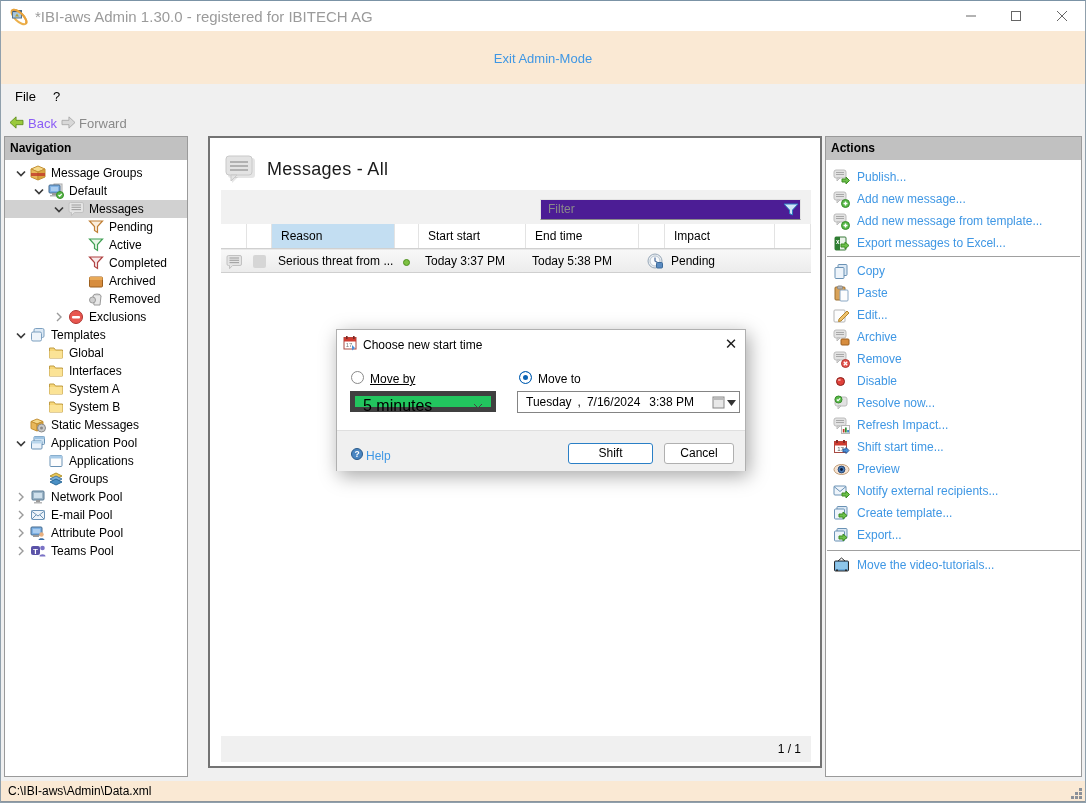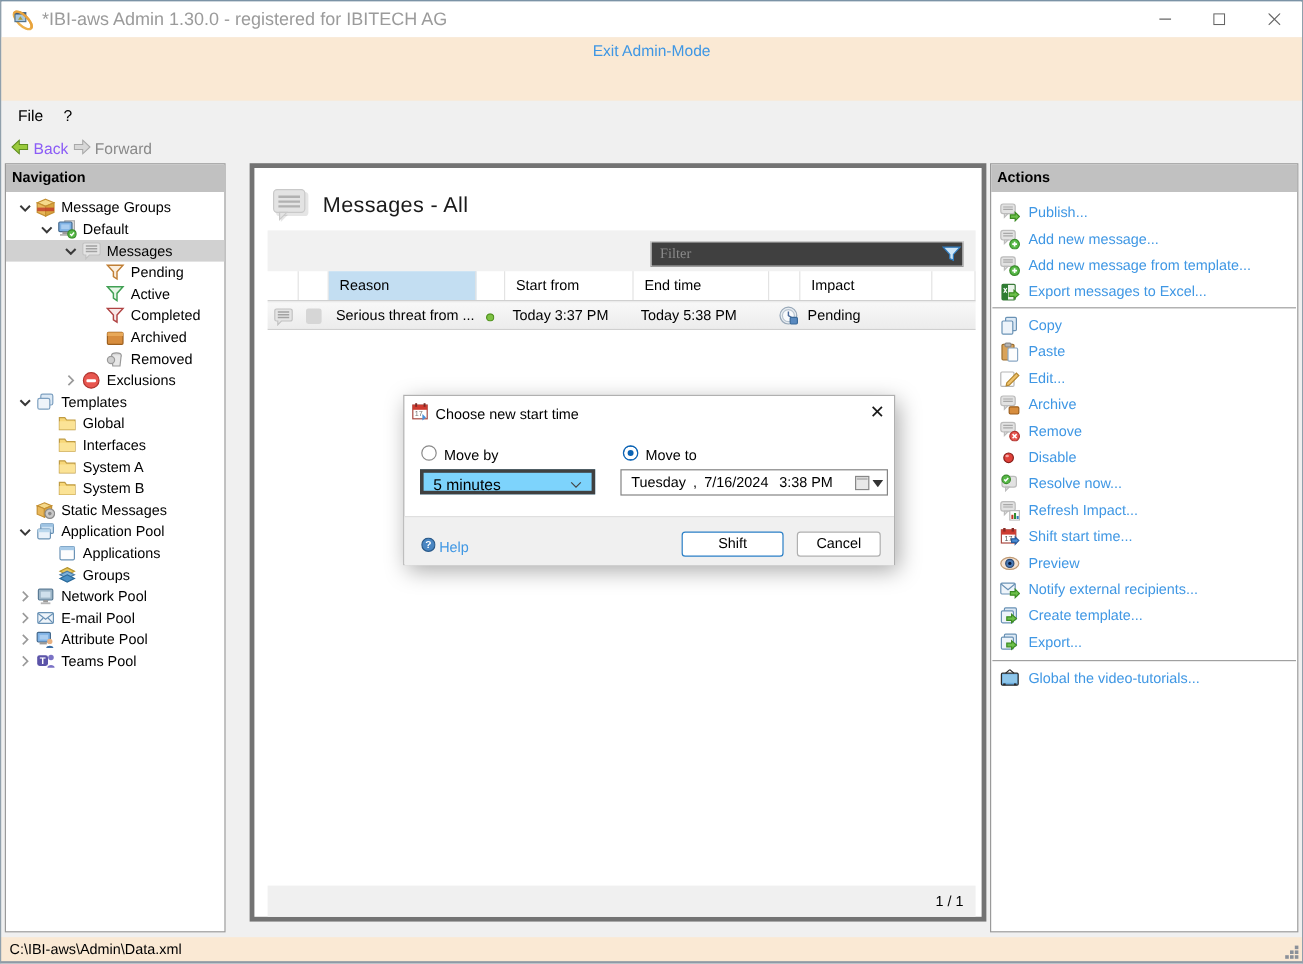--- a/index.html
+++ b/index.html
@@ -6,66 +6,66 @@
 html,body { width:1086px; height:803px; overflow:hidden; }
 body { font-family:"Liberation Sans", sans-serif; font-size:12px; color:#000; background:#f0f0f0; position:relative; }
 .abs { position:absolute; }
 
 #titlebar { left:0; top:0; width:1086px; height:31px; background:#fff; border-top:1px solid #7b93a6; border-left:1px solid #8fa0ae; border-right:1px solid #8fa0ae; }
 #titletext { left:35px; top:8px; color:#9b9b9b; font-size:15px; }
 #appicon { left:9px; top:7px; }
 .wbtn { top:0; width:45px; height:31px; display:flex; align-items:center; justify-content:center; }
 #banner { left:1px; top:31px; width:1084px; height:53px; background:#fae9d4; text-align:center; }
 #banner b { display:block; margin-top:11px; font-size:13px; }
-#banner a { display:block; margin-top:4px; font-size:13px; color:#3f97e4; text-decoration:none; }
+#banner a { display:block; margin-top:20px; font-size:13px; color:#3f97e4; text-decoration:none; }
 #menubar { left:1px; top:84px; width:1084px; height:25px; background:#f0f0f0; font-size:13px; }
 #menubar span { position:absolute; top:5px; }
 #toolbar { left:1px; top:109px; width:1084px; height:27px; background:#f0f0f0; font-size:13px; }
 
 .panel { background:#fff; border:1px solid #9a9a9a; }
 .phead { height:23px; background:#c1c1c1; font-weight:bold; font-size:12px; line-height:23px; padding-left:5px; color:#000; }
 #nav { left:4px; top:136px; width:184px; height:641px; }
 #actions { left:825px; top:136px; width:257px; height:641px; }
-#content { left:208px; top:136px; width:614px; height:632px; background:#fff; border:4px solid #737373; }
+#content { left:208px; top:136px; width:614px; height:632px; background:#fff; border:2px solid #737373; }
 
 .trow { height:18px; display:flex; align-items:center; white-space:nowrap; font-size:12px; }
 .trow .ch { width:16px; flex:0 0 16px; display:flex; align-items:center; justify-content:center; }
 .trow svg { flex:0 0 16px; margin-left:2px; }
 .trow .lbl { margin-left:5px; }
 .L0 { padding-left:7px; }
 .L1 { padding-left:25px; }
 .L2 { padding-left:45px; }
 .L3 { padding-left:65px; }
 .sel { background:#d1d1d1; }
 
 .arow { height:22px; display:flex; align-items:center; padding-left:7px; white-space:nowrap; }
 .arow svg { flex:0 0 17px; }
 .arow .al { margin-left:7px; color:#3f97e4; font-size:12px; }
 .asep { height:1px; background:#a0a0a0; margin:2px 1px 3px 1px; }
 .asep2 { height:1px; background:#a0a0a0; margin:4px 1px 3px 1px; }
 
 #ctitle { left:57px; top:21px; font-size:18px; letter-spacing:0.3px; color:#1a1a1a; }
 #filterbar { left:11px; top:52px; width:590px; height:34px; background:#f1f1f1; }
-#filterbox { left:319px; top:9px; width:261px; height:21px; background:#404040; border:1px solid #e3e3e3; border-bottom:1px solid #8b8b8b; color:#8a8a8a; font-size:12px; line-height:19px; padding-left:7px;font-family:Liberation Serif, serif; }
+#filterbox { left:319px; top:9px; width:261px; height:21px; background:#4c1d95; border:1px solid #e3e3e3; border-bottom:1px solid #8b8b8b; color:#8a8a8a; font-size:12px; line-height:19px; padding-left:7px; }
 #thead { left:11px; top:86px; width:590px; height:25px; border-bottom:1px solid #d0d0d0; font-size:12px; }
 .hc { position:absolute; top:0; height:24px; line-height:24px; border-right:1px solid #e3e3e3; padding-left:9px; }
 #drow { left:11px; top:111px; width:590px; height:24px; background:linear-gradient(#f8f8f8,#ececec); border-top:1px solid #e8e8e8; border-bottom:1px solid #cfcfcf; font-size:12px; }
 .dc { position:absolute; top:0; height:23px; line-height:23px; padding-left:6px; white-space:nowrap; overflow:hidden; }
 #cfoot { left:11px; top:598px; width:590px; height:26px; background:#f0f0f0; line-height:26px; text-align:right; padding-right:10px; font-size:12px; }
 
 #status { left:0; top:781px; width:1086px; height:20px; background:#fae9d4; line-height:20px; padding-left:8px; font-size:12px; }
 #botline { left:0; top:801px; width:1086px; height:2px; background:#8b949c; }
 
 #dialog { left:336px; top:329px; width:410px; height:142px; background:#fff; border:1px solid #b0b0b0; box-shadow:3px 5px 18px rgba(0,0,0,0.35); }
 #dtitle { left:26px; top:8px; font-size:12px; }
 #dclose { left:384px; top:4px; width:20px; height:20px; font-size:15px; color:#1a1a1a; text-align:center; line-height:20px; }
 .radio { position:absolute; width:13px; height:13px; border:1px solid #8a8a8a; border-radius:50%; background:#fff; }
 .radio.on { border-color:#0b63b4; background:#0b63b4; box-shadow:inset 0 0 0 3px #fff; }
 .rlbl { position:absolute; font-size:12px; }
-#dsel { left:13px; top:61px; width:146px; height:21px; border:3px solid #404040; background:#7dd3fc; line-height:19px; padding-left:8px; font-size:13px; }
+#dsel { left:13px; top:61px; width:146px; height:21px; border:5px solid #404040; background:#22c55e; line-height:19px; padding-left:8px; font-size:16px; }
 #ddate { left:180px; top:61px; width:223px; height:22px; border:1px solid #848484; background:#fff; line-height:20px; font-size:12px; }
 #dfoot { left:0; top:100px; width:408px; height:41px; background:#f0f0f0; border-top:1px solid #dfdfdf; }
 .btn { position:absolute; top:12px; height:21px; background:#fff; border:1px solid #b0b0b0; border-radius:3px; text-align:center; line-height:19px; font-size:12px; }
 #bshift { left:231px; width:85px; border:1px solid #2a7fc6; }
 #bcancel { left:327px; width:70px; }
 </style>
 </head>
 <body>
 <div class="abs" style="left:0; top:0; width:1086px; height:803px; border:1px solid #90a0ac; border-top:1px solid #7b93a6; z-index:50; pointer-events:none;"></div>
 
@@ -330,21 +330,21 @@
     <div class="abs" id="filterbox">Filter</div>
     <svg class="abs" style="left:562px; top:13px;" width="16" height="14" viewBox="0 0 16 14">
         <path d="M1 1 L15 1 L9.5 7 L9.5 12 L6.5 10.5 L6.5 7 Z" fill="#cfe6f7" stroke="#2f7cc0"></path>
       </svg>
   </div>
   <div class="abs" id="thead">
       <div class="hc" style="left:0px; width:26px; "></div>
       <div class="hc" style="left:26px; width:25px; "></div>
       <div class="hc" style="left:51px; width:123px; background:#c3def2;">Reason</div>
       <div class="hc" style="left:174px; width:24px; "></div>
-      <div class="hc" style="left:198px; width:107px; ">Start from</div>
+      <div class="hc" style="left:198px; width:107px; ">Start start</div>
       <div class="hc" style="left:305px; width:113px; ">End time</div>
       <div class="hc" style="left:418px; width:26px; "></div>
       <div class="hc" style="left:444px; width:110px; ">Impact</div>
       <div class="hc" style="left:554px; width:36px; "></div>
     </div>
   <div class="abs" id="drow">
  <svg class="abs" style="left:5px; top:4px;" width="17" height="16" viewBox="0 0 17 16">
         <use href="#i_msg"></use>
       </svg>
  <svg class="abs" style="left:31px; top:4px;" width="16" height="16" viewBox="0 0 16 16">
@@ -472,21 +472,21 @@
         <svg width="17" height="17" viewBox="0 0 17 17">
           <use href="#a_ctmpl"></use>
         </svg>
         <span class="al">Export...</span>
       </div>
       <div class="asep2"></div>
       <div class="arow">
         <svg width="17" height="17" viewBox="0 0 17 17">
           <use href="#a_tv"></use>
         </svg>
-        <span class="al">Global the video-tutorials...</span>
+        <span class="al">Move the video-tutorials...</span>
       </div>
     </div>
 </div>
 
 <div class="abs" id="status">C:\IBI-aws\Admin\Data.xml</div>
 <div class="abs" id="botline"></div>
 <svg class="abs" style="left:1070px; top:787px;" width="13" height="13" viewBox="0 0 13 13">
     <g fill="#8a9099">
       <rect x="9" y="1" width="3" height="3"></rect>
       <rect x="9" y="5" width="3" height="3"></rect>
@@ -502,21 +502,21 @@
     <rect x="1" y="2.5" width="12" height="11.5" fill="#fff" stroke="#a84a42"></rect>
     <rect x="1" y="2.5" width="12" height="4" fill="#cf3b30"></rect>
     <rect x="3" y="1" width="1.6" height="3" fill="#7a2a25"></rect>
       <rect x="10" y="1" width="1.6" height="3" fill="#7a2a25"></rect>
     <text x="6" y="12" text-anchor="middle" font-size="6" fill="#777" font-family="Liberation Sans">17</text>
     <path d="M9 10 L12 13 L9 15.5 Z" fill="#4a90d9"></path>
   </svg>
   <div class="abs" id="dtitle">Choose new start time</div>
   <div class="abs" id="dclose">✕</div>
   <div class="radio" style="left:14px; top:41px;"></div>
-    <div class="rlbl" style="left:33px; top:42px;">Move by</div>
+    <div class="rlbl" style="left:33px; top:42px;text-decoration:underline;">Move by</div>
   <div class="radio on" style="left:182px; top:41px;"></div>
     <div class="rlbl" style="left:201px; top:42px;">Move to</div>
   <div class="abs" id="dsel">5 minutes<svg class="abs" style="right:8px; top:7px;" width="10" height="6" viewBox="0 0 10 6">
         <path d="M1 1 L5 5 L9 1" fill="none" stroke="#444"></path>
       </svg></div>
   <div class="abs" id="ddate"><span style="margin-left:8px;">Tuesday</span><span style="margin-left:6px;">,</span><span style="margin-left:6px;">7/16/2024</span><span style="margin-left:9px;">3:38 PM</span>
     <svg class="abs" style="left:194px; top:4px;" width="13" height="13" viewBox="0 0 13 13">
         <rect x="1" y="1" width="11" height="11" fill="#e8e8e8" stroke="#888"></rect>
         <rect x="2" y="2" width="9" height="2" fill="#bbb"></rect>
       </svg>

